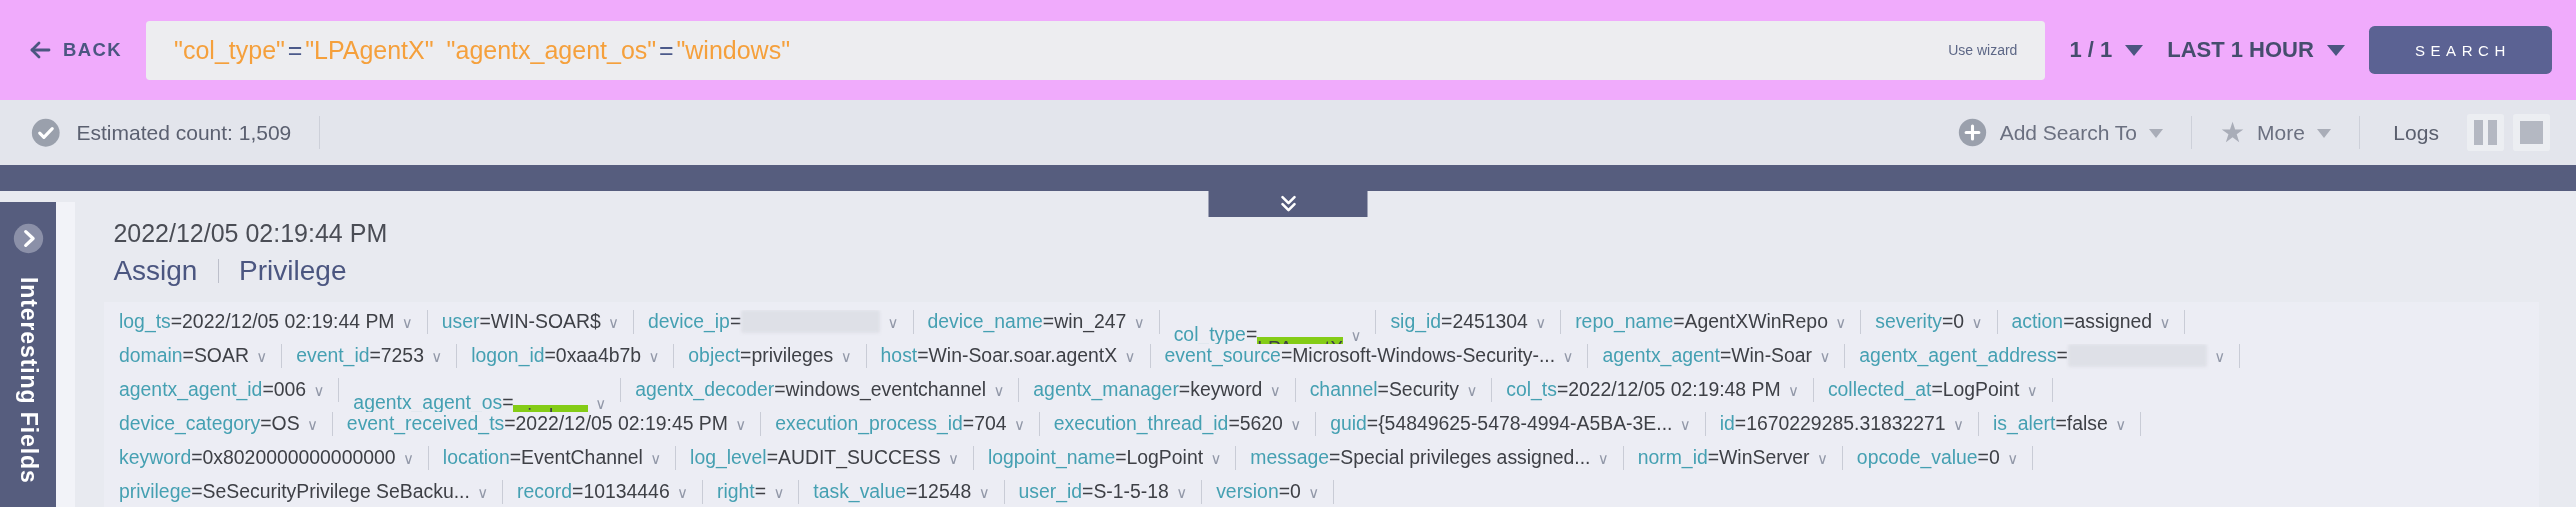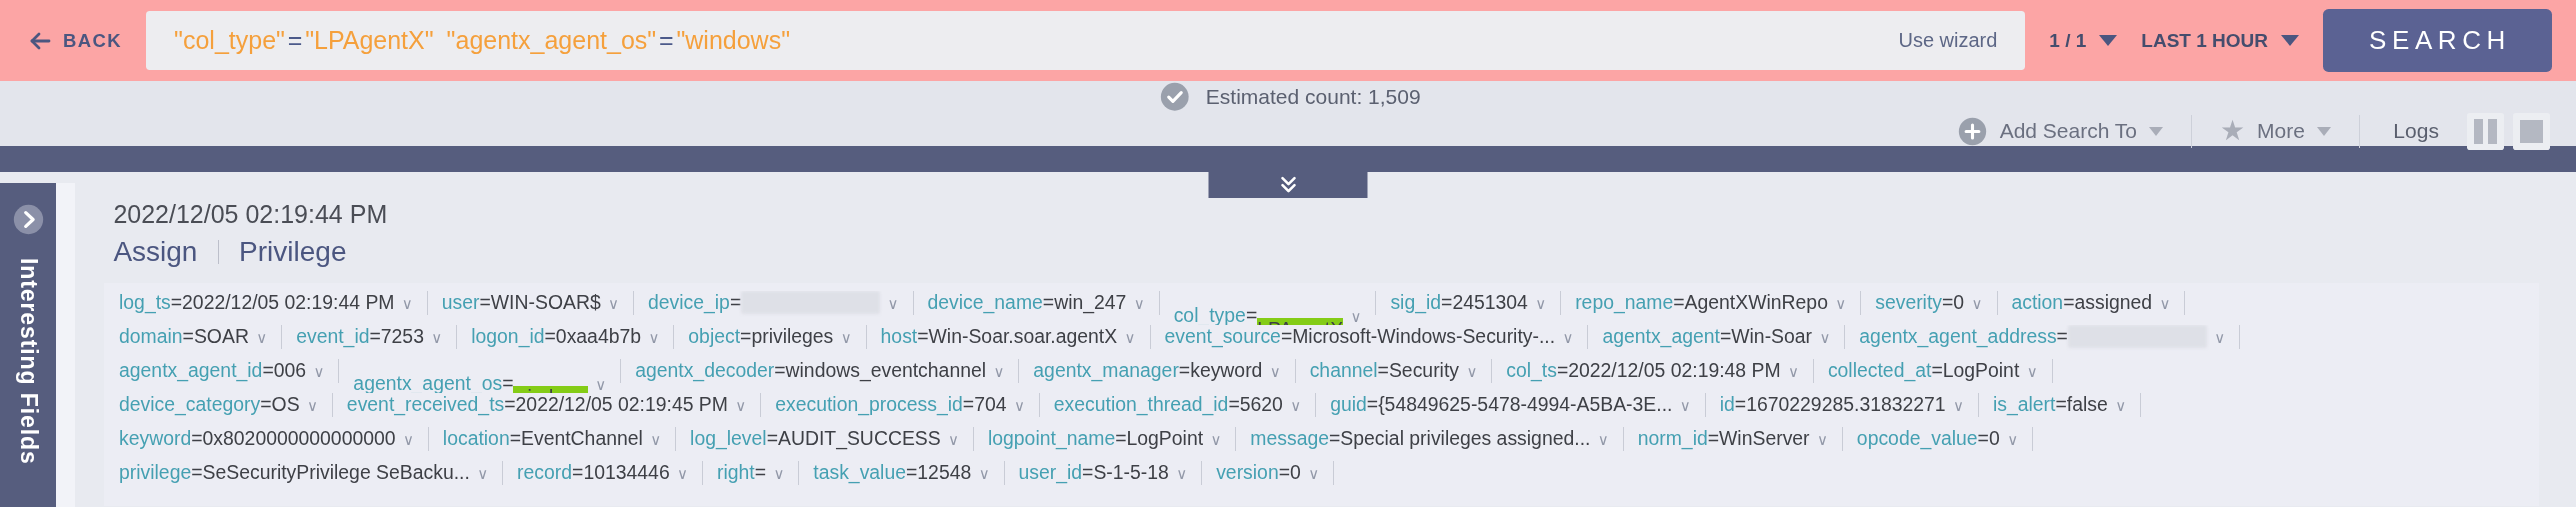--- a/index.html
+++ b/index.html
@@ -7,66 +7,66 @@
   body {
     width: 2576px; height: 507px;
     font-family: "Liberation Sans", sans-serif;
     background: #e8eaf0;
     overflow: hidden;
     position: relative;
   }
 
   
   .topbar {
-    height: 81px; background: #fca5a5;
+    height: 100px; background: #f0abfc;
     display: flex; align-items: center;
     padding: 0 24px 0 28px; gap: 24px;
   }
   .back-btn {
     display: flex; align-items: center; gap: 11px;
     color: #4b5680; font-size: 18.5px; font-weight: 600;
     letter-spacing: 1.4px; cursor: pointer; flex: 0 0 auto;
   }
   .query-box {
     flex: 1 1 auto; height: 59px; background: #ededf0;
     border-radius: 3.7px; display: flex; align-items: center;
     padding: 0 28px; font-size: 25px; font-weight: 500;
     white-space: nowrap; overflow: hidden;
   }
   .q-key, .q-val { color: #f5a03c; }
   .q-op  { color: #4c5a8a; padding: 0 2.8px; }
   .q-space { display:inline-block; width: 13px; }
   .use-wizard {
-    margin-left: auto; color: #5d6786; font-size: 20px;
+    margin-left: auto; color: #5d6786; font-size: 14px;
     cursor: pointer; padding-left: 37px; flex: 0 0 auto;
   }
   .dropdown {
     display: flex; align-items: center; gap: 13px;
-    color: #454d6d; font-size: 19px; font-weight: 600;
+    color: #454d6d; font-size: 22px; font-weight: 600;
     cursor: pointer; flex: 0 0 auto; white-space: nowrap;
   }
   .caret-lg {
     width: 0; height: 0;
     border-left: 9.3px solid transparent; border-right: 9.3px solid transparent;
     border-top: 11px solid #4b5680;
   }
   .search-btn {
     flex: 0 0 auto; background: #5b6293; color: #ffffff;
     font-family: "Liberation Sans", sans-serif;
-    font-size: 26px; letter-spacing: 5.6px; font-weight: 500;
+    font-size: 15px; letter-spacing: 5.6px; font-weight: 500;
     border: none; border-radius: 5.6px;
     padding: 15.7px 41px 15.7px 46px; cursor: pointer;
   }
 
   
   .statusbar {
     height: 65px; background: #e3e5ec;
     display: flex; align-items: center;
     padding: 0 26px 0 30px;
-    color: #5b6070; font-size: 21px; flex-direction: column;
+    color: #5b6070; font-size: 21px;
   }
   .status-left { display: flex; align-items: center; gap: 15px; }
   .vdiv { width: 0.9px; height: 33px; background: #cdd0d9; margin: 0 28px; }
   .status-right { margin-left: auto; display: flex; align-items: center; }
   .chip-btn { display: flex; align-items: center; gap: 12px; color: #6b7080; cursor: pointer; white-space: nowrap; }
   .caret-sm {
     width: 0; height: 0;
     border-left: 7.4px solid transparent; border-right: 7.4px solid transparent;
     border-top: 9.3px solid #a9adb8; margin-top: 1.9px;
   }

